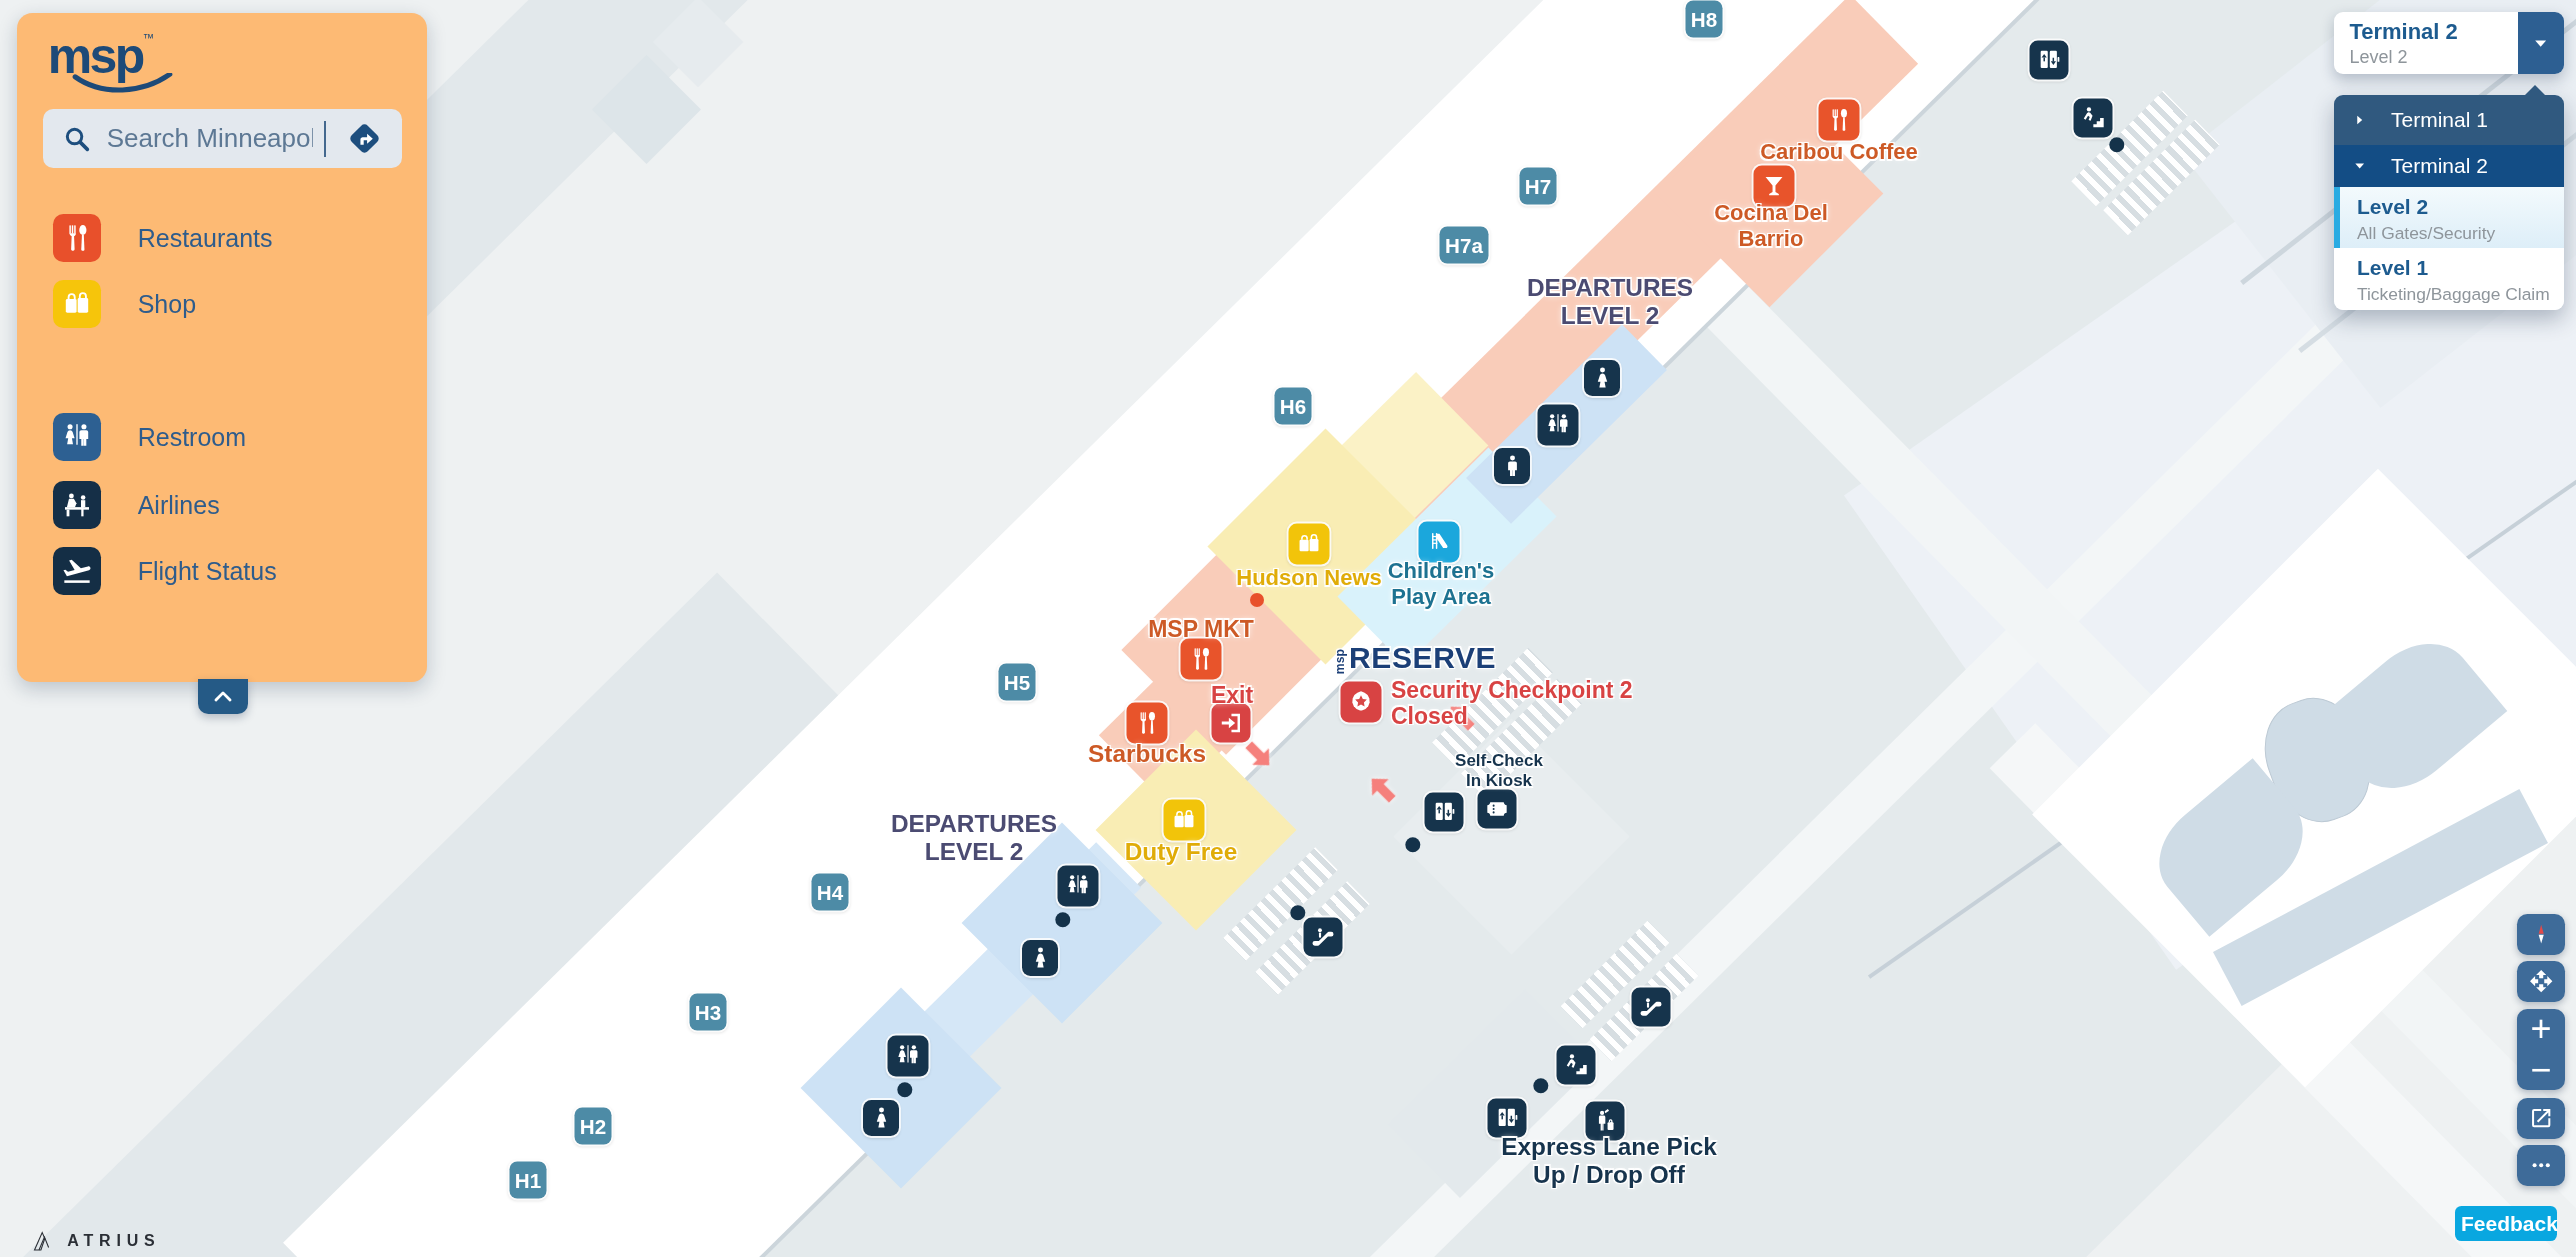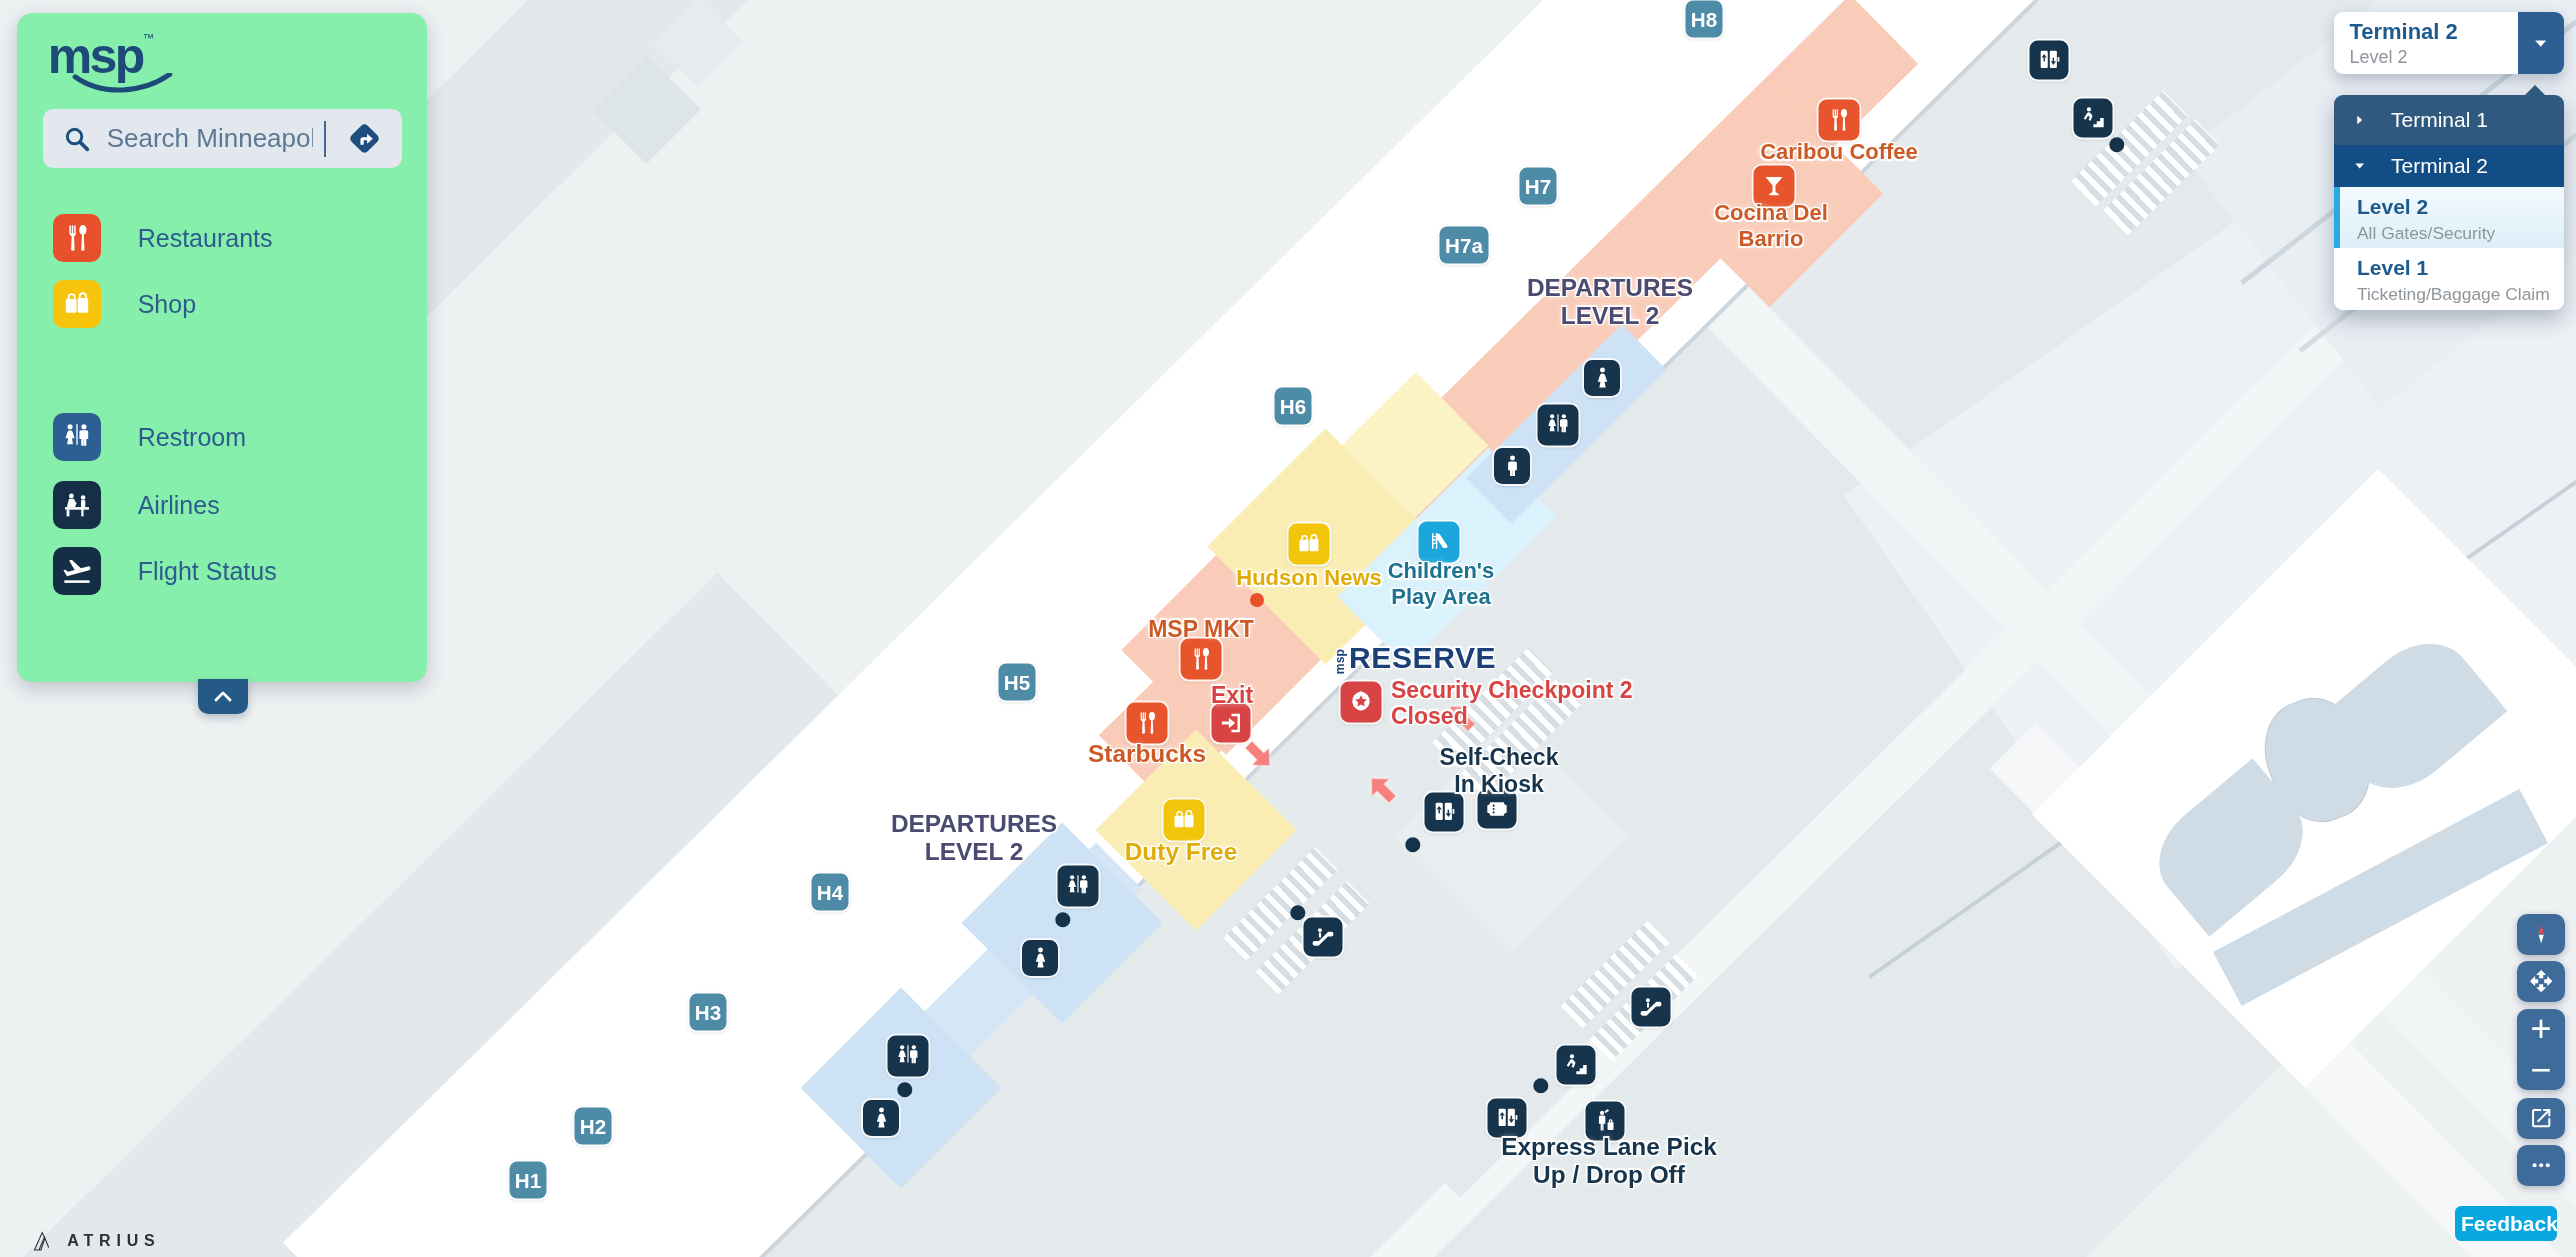--- a/index.html
+++ b/index.html
@@ -26,21 +26,21 @@
           text-shadow:-1.3px -1.3px 0 rgba(255,255,255,.95),1.3px -1.3px 0 rgba(255,255,255,.95),
                       -1.3px 1.3px 0 rgba(255,255,255,.95),1.3px 1.3px 0 rgba(255,255,255,.95),0 0 6.4px #fff;}
   .c-orange{color:#cd5a26;} .c-yellow{color:#e0ac08;} .c-teal{color:#1d7291;}
   .c-navy{color:#17344d;} .c-red{color:#d84343;} .c-indigo{color:#4b4b72;}
   .dot{position:absolute;width:15.4px;height:15.4px;border-radius:50%;background:#14324a;transform:translate(-50%,-50%);}
   .dot.red{width:14px;height:14px;background:#e8502b;}
   .rarr{position:absolute;color:#f5807c;transform:translate(-50%,-50%);}
   .rarr svg{width:35px;height:35px;display:block;filter:drop-shadow(0 0 2.6px rgba(255,255,255,.8));}
   .hatch{position:absolute;background:repeating-linear-gradient(90deg,#fff 0 5.8px,#d7dee2 5.8px 11.6px);}
   
-  #sidebar{position:absolute;left:16.7px;top:13px;width:410px;height:669px;background:#86efac;
+  #sidebar{position:absolute;left:16.7px;top:13px;width:410px;height:669px;background:#fdba74;
            border-radius:15.4px;box-shadow:0 6.4px 19.3px rgba(20,40,70,.22);}
   #logo{position:absolute;left:31px;top:18px;color:#1d4a78;}
   #logo .txt{font-size:50px;font-weight:bold;letter-spacing:-2.6px;line-height:1;}
   #logo .tm{font-size:11.6px;vertical-align:top;}
   #searchbar{position:absolute;left:26px;top:96px;width:359px;height:59px;background:#e3e8ee;border-radius:10.3px;}
   #searchbar input{position:absolute;left:62px;top:6.4px;width:206px;height:45px;border:none;background:transparent;
                    outline:none;font-size:26px;color:#31557f;font-family:"Liberation Sans",sans-serif;}
   #searchbar input::placeholder{color:#5d7894;opacity:1;}
   .sideitem{position:absolute;left:36px;width:347px;height:58px;display:flex;align-items:center;cursor:pointer;}
   .sideitem .itile{width:48px;height:48px;border-radius:10.3px;display:flex;align-items:center;justify-content:center;flex:0 0 48px;}
@@ -456,21 +456,21 @@
   <div class="mlabel c-orange" style="left:1201px;top:629px;font-size:23px;">MSP MKT</div>
   <div class="mlabel" style="left:1412px;top:658px;">
     <span style="display:inline-block;transform:rotate(-90deg);font-size:12.2px;color:#1b3f77;vertical-align:middle;margin-right:-3.9px;">msp</span><span style="font-size:30px;color:#1b3f77;letter-spacing:0.6px;">RESERVE</span>
   </div>
   <div class="mlabel c-red" style="left:1391px;top:703px;transform:translate(0,-50%);text-align:left;font-size:23px;line-height:1.15;">
     <div>Security Checkpoint 2</div>
     <div>Closed</div>
   </div>
   <div class="mlabel c-red" style="left:1232px;top:695px;font-size:23px;">Exit</div>
   <div class="mlabel c-orange" style="left:1147px;top:754px;font-size:24.4px;">Starbucks</div>
-  <div class="mlabel c-navy" style="left:1499px;top:771px;font-size:23px;">
+  <div class="mlabel c-navy" style="left:1499px;top:771px;font-size:17px;">
     <div>Self-Check</div>
     <div>In Kiosk</div>
   </div>
   <div class="mlabel c-yellow" style="left:1181px;top:852px;font-size:24.4px;">Duty Free</div>
   <div class="mlabel c-indigo" style="left:1610px;top:302px;font-size:24.4px;">
     <div>DEPARTURES</div>
     <div>LEVEL 2</div>
   </div>
   <div class="mlabel c-indigo" style="left:974px;top:838px;font-size:24.4px;">
     <div>DEPARTURES</div>

